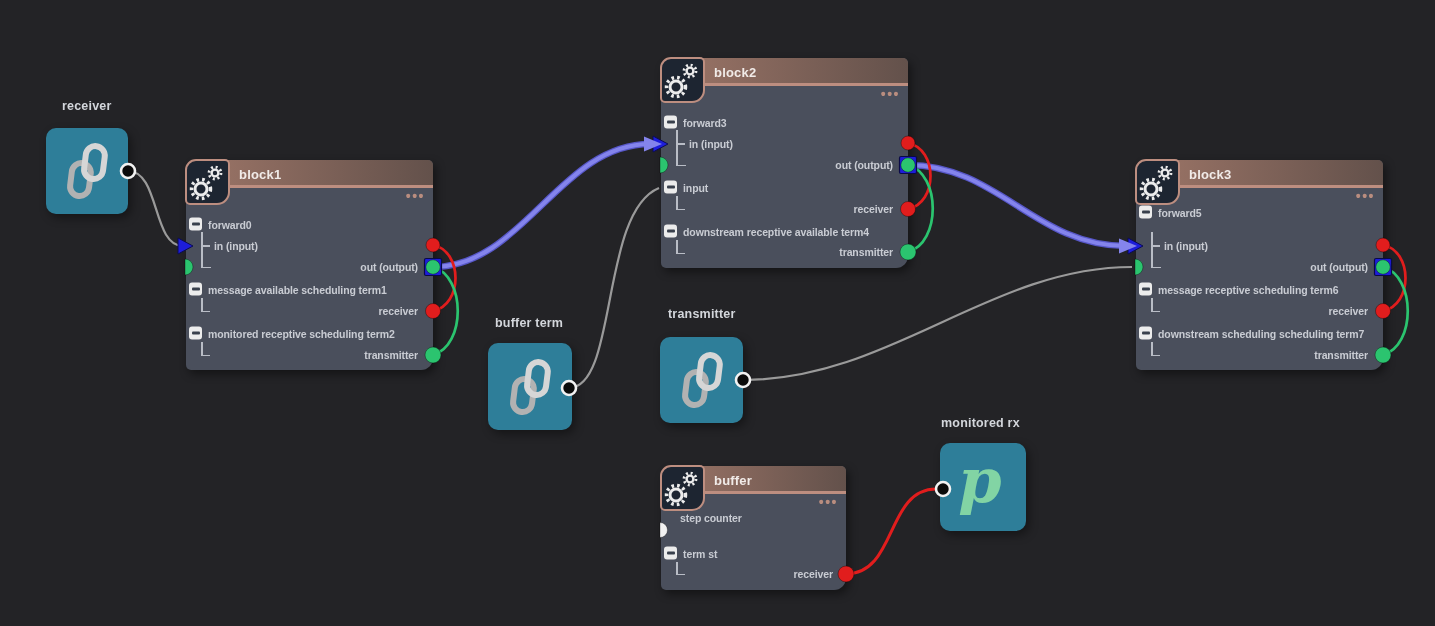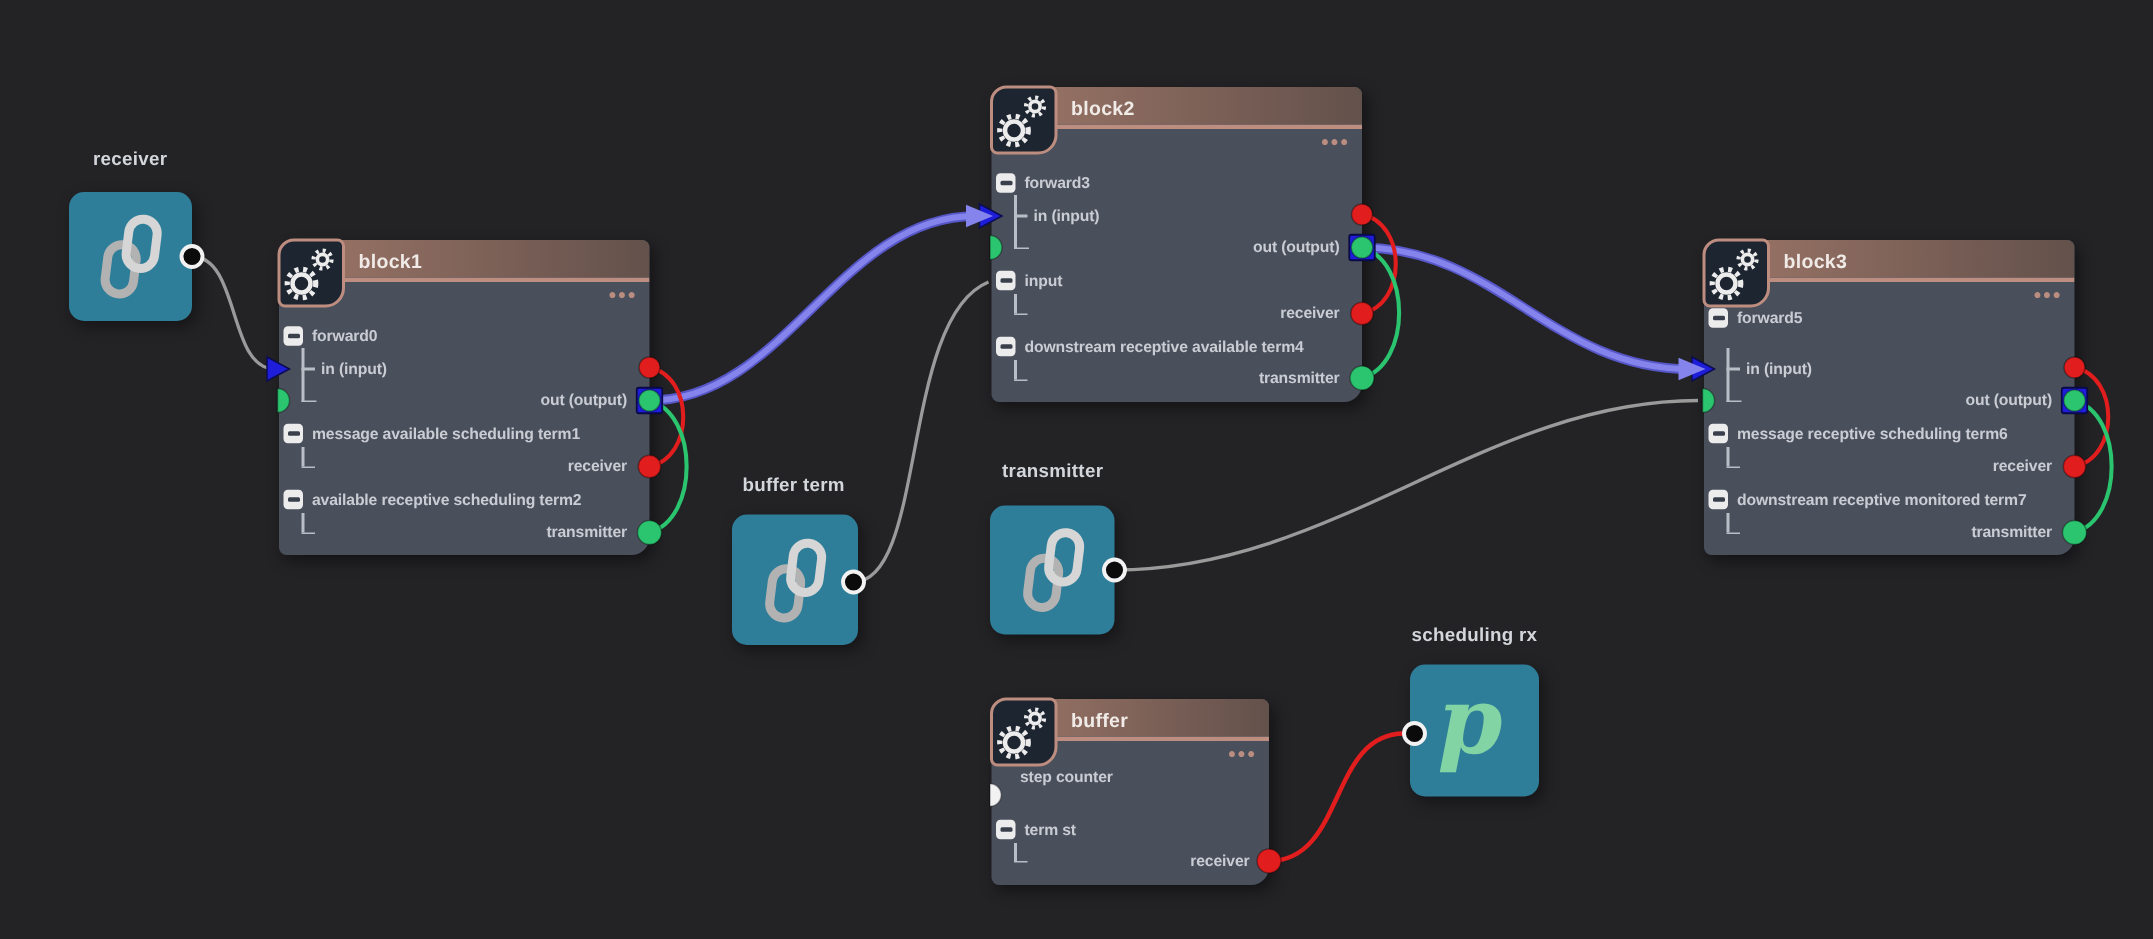--- a/index.html
+++ b/index.html
@@ -107,21 +107,21 @@
   </div>
 
   <div class="tile-label" style="left:668px;top:307px">transmitter</div>
   <div class="tile" style="left:660px;top:337px;width:83px;height:86px">
     <svg width="54" height="58" viewBox="0 0 54 58">
       <rect class="chain-dark" x="11" y="21" width="19" height="33" rx="9.5" stroke-width="6" transform="rotate(7 20 37)"></rect>
       <rect class="chain-light" x="25" y="4" width="19" height="33" rx="9.5" stroke-width="6" transform="rotate(7 34 20)"></rect>
     </svg>
   </div>
 
-  <div class="tile-label" style="left:941px;top:416px">scheduling rx</div>
+  <div class="tile-label" style="left:941px;top:416px">monitored rx</div>
   <div class="tile" style="left:940px;top:443px;width:86px;height:88px">
     <div class="pchar">p</div>
   </div>
 
   <div class="node" style="left:186px;top:160px;width:247px;height:210px">
     <div class="node-header"></div>
     <div class="icon-box">
       <svg width="40" height="41" viewBox="0 0 40 41">
         <circle class="gear" cx="13" cy="27" r="9.5" stroke-width="3.5" stroke-dasharray="2.6 3.1"></circle>
         <circle class="gear" cx="13" cy="27" r="6" stroke-width="3"></circle>
@@ -145,21 +145,21 @@
     <div class="sec" style="top:129px">
         <span class="ci"></span>
         <span class="lbl">message available scheduling term1</span>
       </div>
     <i class="tl v" style="left:15px;top:138px;height:13px"></i>
     <i class="tl h" style="left:15px;top:150.5px;width:9px"></i>
     <div class="childR lbl" style="top:151px">receiver</div>
 
     <div class="sec" style="top:173px">
         <span class="ci"></span>
-        <span class="lbl">available receptive scheduling term2</span>
+        <span class="lbl">monitored receptive scheduling term2</span>
       </div>
     <i class="tl v" style="left:15px;top:182px;height:13px"></i>
     <i class="tl h" style="left:15px;top:194.5px;width:9px"></i>
     <div class="childR lbl" style="top:195px">transmitter</div>
   </div>
 
   <div class="node" style="left:661px;top:58px;width:247px;height:210px">
     <div class="node-header"></div>
     <div class="icon-box">
       <svg width="40" height="41" viewBox="0 0 40 41">
@@ -225,21 +225,21 @@
     <div class="sec" style="top:129px">
         <span class="ci"></span>
         <span class="lbl">message receptive scheduling term6</span>
       </div>
     <i class="tl v" style="left:15px;top:138px;height:13px"></i>
     <i class="tl h" style="left:15px;top:150.5px;width:9px"></i>
     <div class="childR lbl" style="top:151px">receiver</div>
 
     <div class="sec" style="top:173px">
         <span class="ci"></span>
-        <span class="lbl">downstream receptive monitored term7</span>
+        <span class="lbl">downstream scheduling scheduling term7</span>
       </div>
     <i class="tl v" style="left:15px;top:182px;height:13px"></i>
     <i class="tl h" style="left:15px;top:194.5px;width:9px"></i>
     <div class="childR lbl" style="top:195px">transmitter</div>
   </div>
 
   <div class="node" style="left:661px;top:466px;width:185px;height:124px">
     <div class="node-header"></div>
     <div class="icon-box">
       <svg width="40" height="41" viewBox="0 0 40 41">

